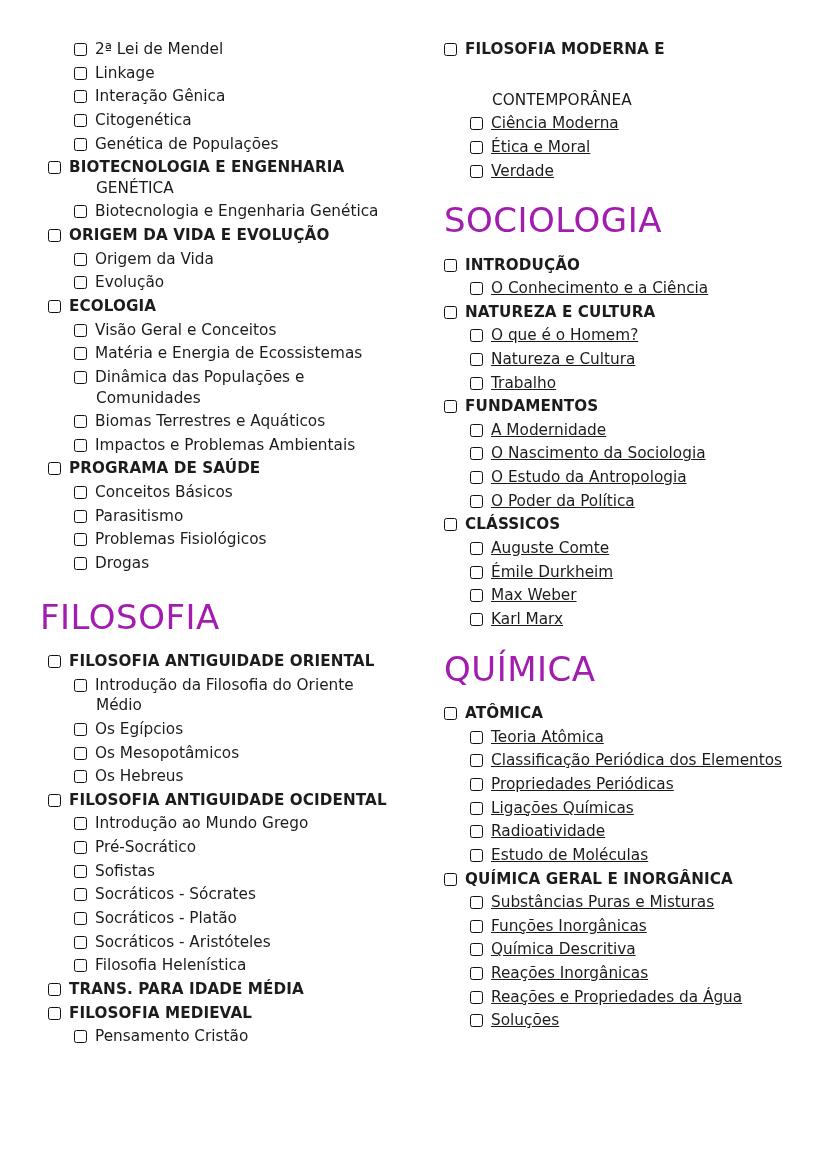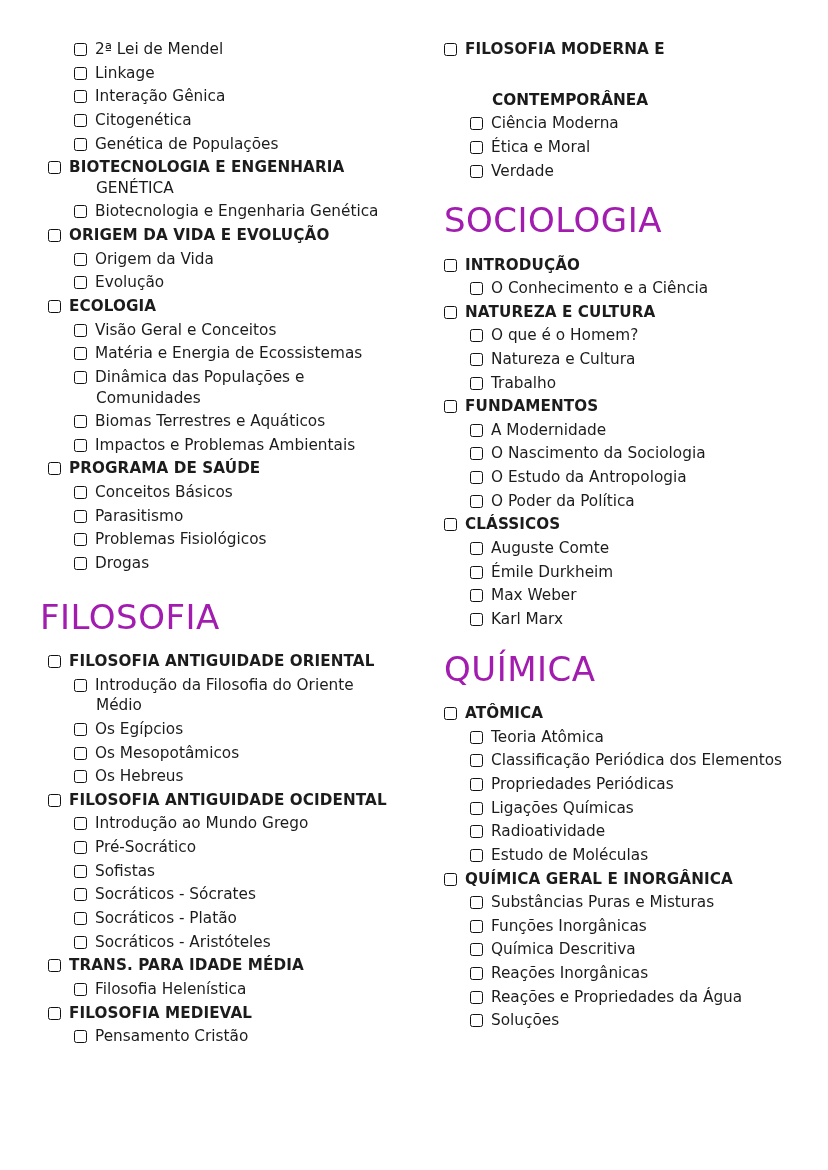--- a/index.html
+++ b/index.html
@@ -50,21 +50,21 @@
   .row {
     display: flex;
     align-items: flex-start;
     margin: 0 0 5px 0;
     line-height: 1.22;
   }
   .row.level-0 { padding-left: 14px; }
   .row.level-1 { padding-left: 40px; }
 
   .column.right .row.level-0 { padding-left: 0px; text-align: right; }
-  .column.right .row.level-1 { padding-left: 26px; }
+  .column.right .row.level-1 { padding-left: 26px; text-decoration: underline; }
 
   .checkbox {
     flex: 0 0 auto;
     width: 13px;
     height: 13px;
     border: 1.6px solid #111;
     border-radius: 2.5px;
     margin-top: 3px;
     margin-right: 8px;
     background: #fff;
@@ -223,43 +223,43 @@
         <span class="label">Socráticos - Sócrates</span>
       </div>
       <div class="row level-1">
         <span class="checkbox"></span>
         <span class="label">Socráticos - Platão</span>
       </div>
       <div class="row level-1">
         <span class="checkbox"></span>
         <span class="label">Socráticos - Aristóteles</span>
       </div>
+      <div class="row level-1">
+        <span class="checkbox"></span>
+        <span class="label">Filosofia Helenística</span>
+      </div>
       <div class="row level-0 head">
         <span class="checkbox"></span>
         <span class="label">TRANS. PARA IDADE MÉDIA</span>
-      </div>
-      <div class="row level-1">
-        <span class="checkbox"></span>
-        <span class="label">Filosofia Helenística</span>
       </div>
       <div class="row level-0 head">
         <span class="checkbox"></span>
         <span class="label">FILOSOFIA MEDIEVAL</span>
       </div>
       <div class="row level-1">
         <span class="checkbox"></span>
         <span class="label">Pensamento Cristão</span>
       </div>
     </div>
   <div class="column right" id="right-col">
       <div class="row level-0 head">
         <span class="checkbox"></span>
         <span class="label">FILOSOFIA MODERNA E</span>
       </div>
-      <div class="continuation" style="font-weight: bold; margin-top: 32px;">CONTEMPORÂNEA</div>
+      <div class="continuation" style="font-weight: normal; margin-top: 32px;">CONTEMPORÂNEA</div>
       <div class="row level-1">
         <span class="checkbox"></span>
         <span class="label">Ciência Moderna</span>
       </div>
       <div class="row level-1">
         <span class="checkbox"></span>
         <span class="label">Ética e Moral</span>
       </div>
       <div class="row level-1">
         <span class="checkbox"></span>

